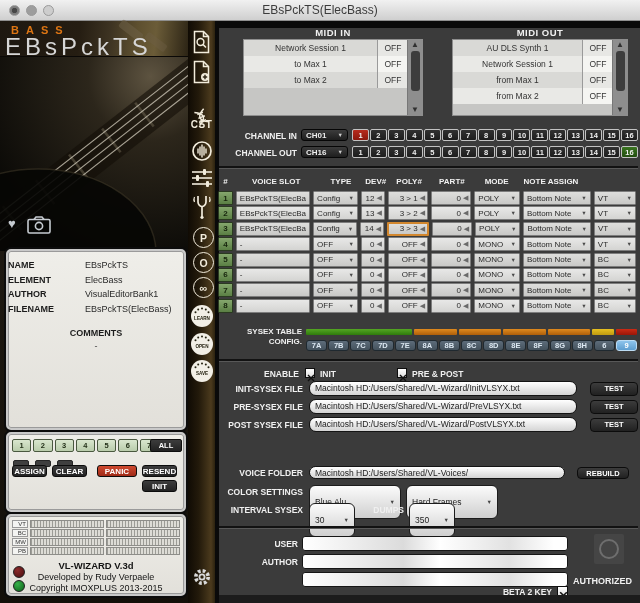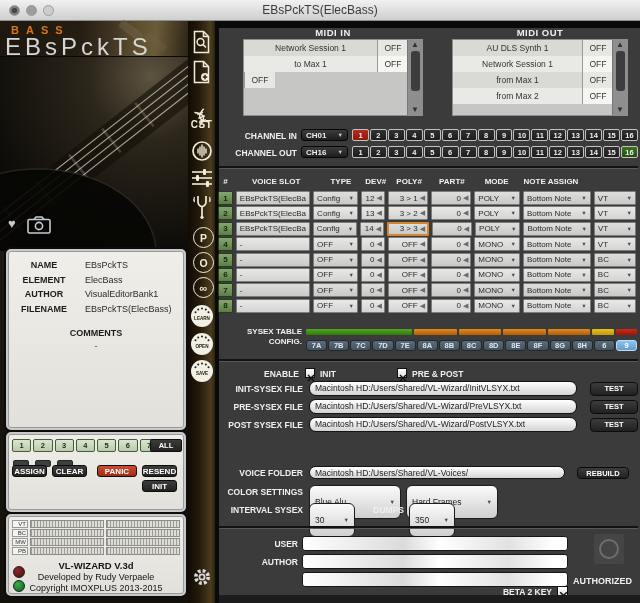--- a/index.html
+++ b/index.html
@@ -32,21 +32,21 @@
     background:linear-gradient(90deg,#100b04,#231a0b 40%,#4b3a1d 85%,#2c2310);}
   .tool{left:189px;width:25px;text-align:center;color:#f2ecdc;}
   .cst{font-size:10px;font-weight:bold;letter-spacing:.5px;}
   .circ{width:19px;height:19px;border:1.7px solid #f2ecdc;border-radius:50%;display:flex;
         align-items:center;justify-content:center;color:#f2ecdc;font-weight:bold;font-size:10.5px;margin:0 auto;}
 
   
   .panel{background:linear-gradient(#efeee9,#e2e0da);border:2px solid #c9c9c9;border-radius:5px;
          box-shadow:0 0 0 2px #0c0c0c, inset 0 0 0 1px #9a9a9a;}
   .irow{display:flex;height:14.5px;align-items:center;}
-  .ilabel{width:72px;text-align:center;font-size:9px;font-weight:bold;color:#1c1c1c;padding-right:5px;}
+  .ilabel{width:72px;text-align:left;font-size:9px;font-weight:bold;color:#1c1c1c;padding-right:5px;}
   .ivalue{font-size:9px;color:#2a2a2a;}
   .cmt{width:100%;text-align:center;font-size:9px;font-weight:bold;color:#1c1c1c;}
   .cmtv{width:100%;text-align:center;font-size:9px;color:#444;}
 
   .slotbtns{display:flex;gap:2px;}
   .slotbtn{flex:1;height:11px;background:linear-gradient(#d9e6ce,#b9ccab);border:1px solid #49583f;
            border-radius:2px;color:#233018;font-size:7.5px;font-weight:bold;display:flex;align-items:center;justify-content:center;}
   .allbtn{width:30px;flex:none;background:linear-gradient(#3c3c3c,#222);border:1px solid #0e0e0e;color:#fff;}
   .slotled{width:14px;height:5px;background:#3f3f3f;border:1px solid #262626;border-radius:2px;display:inline-block;margin-right:6px;}
   .abtn{background:linear-gradient(#3c3c3c,#222);border:1px solid #0c0c0c;border-radius:3px;color:#fff;
@@ -408,20 +408,21 @@
 
     <div class="mrow">
           <span class="mname">Network Session 1</span>
           <span class="moff">OFF</span>
         </div>
         <div class="mrow">
           <span class="mname">to Max 1</span>
           <span class="moff">OFF</span>
         </div>
         <div class="mrow">
+          <span class="mname">to Max 2</span>
           <span class="moff">OFF</span>
         </div>
       </div>
     <div class="mscroll">
       <span class="sarrow">▲</span>
       <span class="sthumb"></span>
       <span class="spacer"></span>
       <span class="sarrow">▼</span>
     </div>
   </div>

